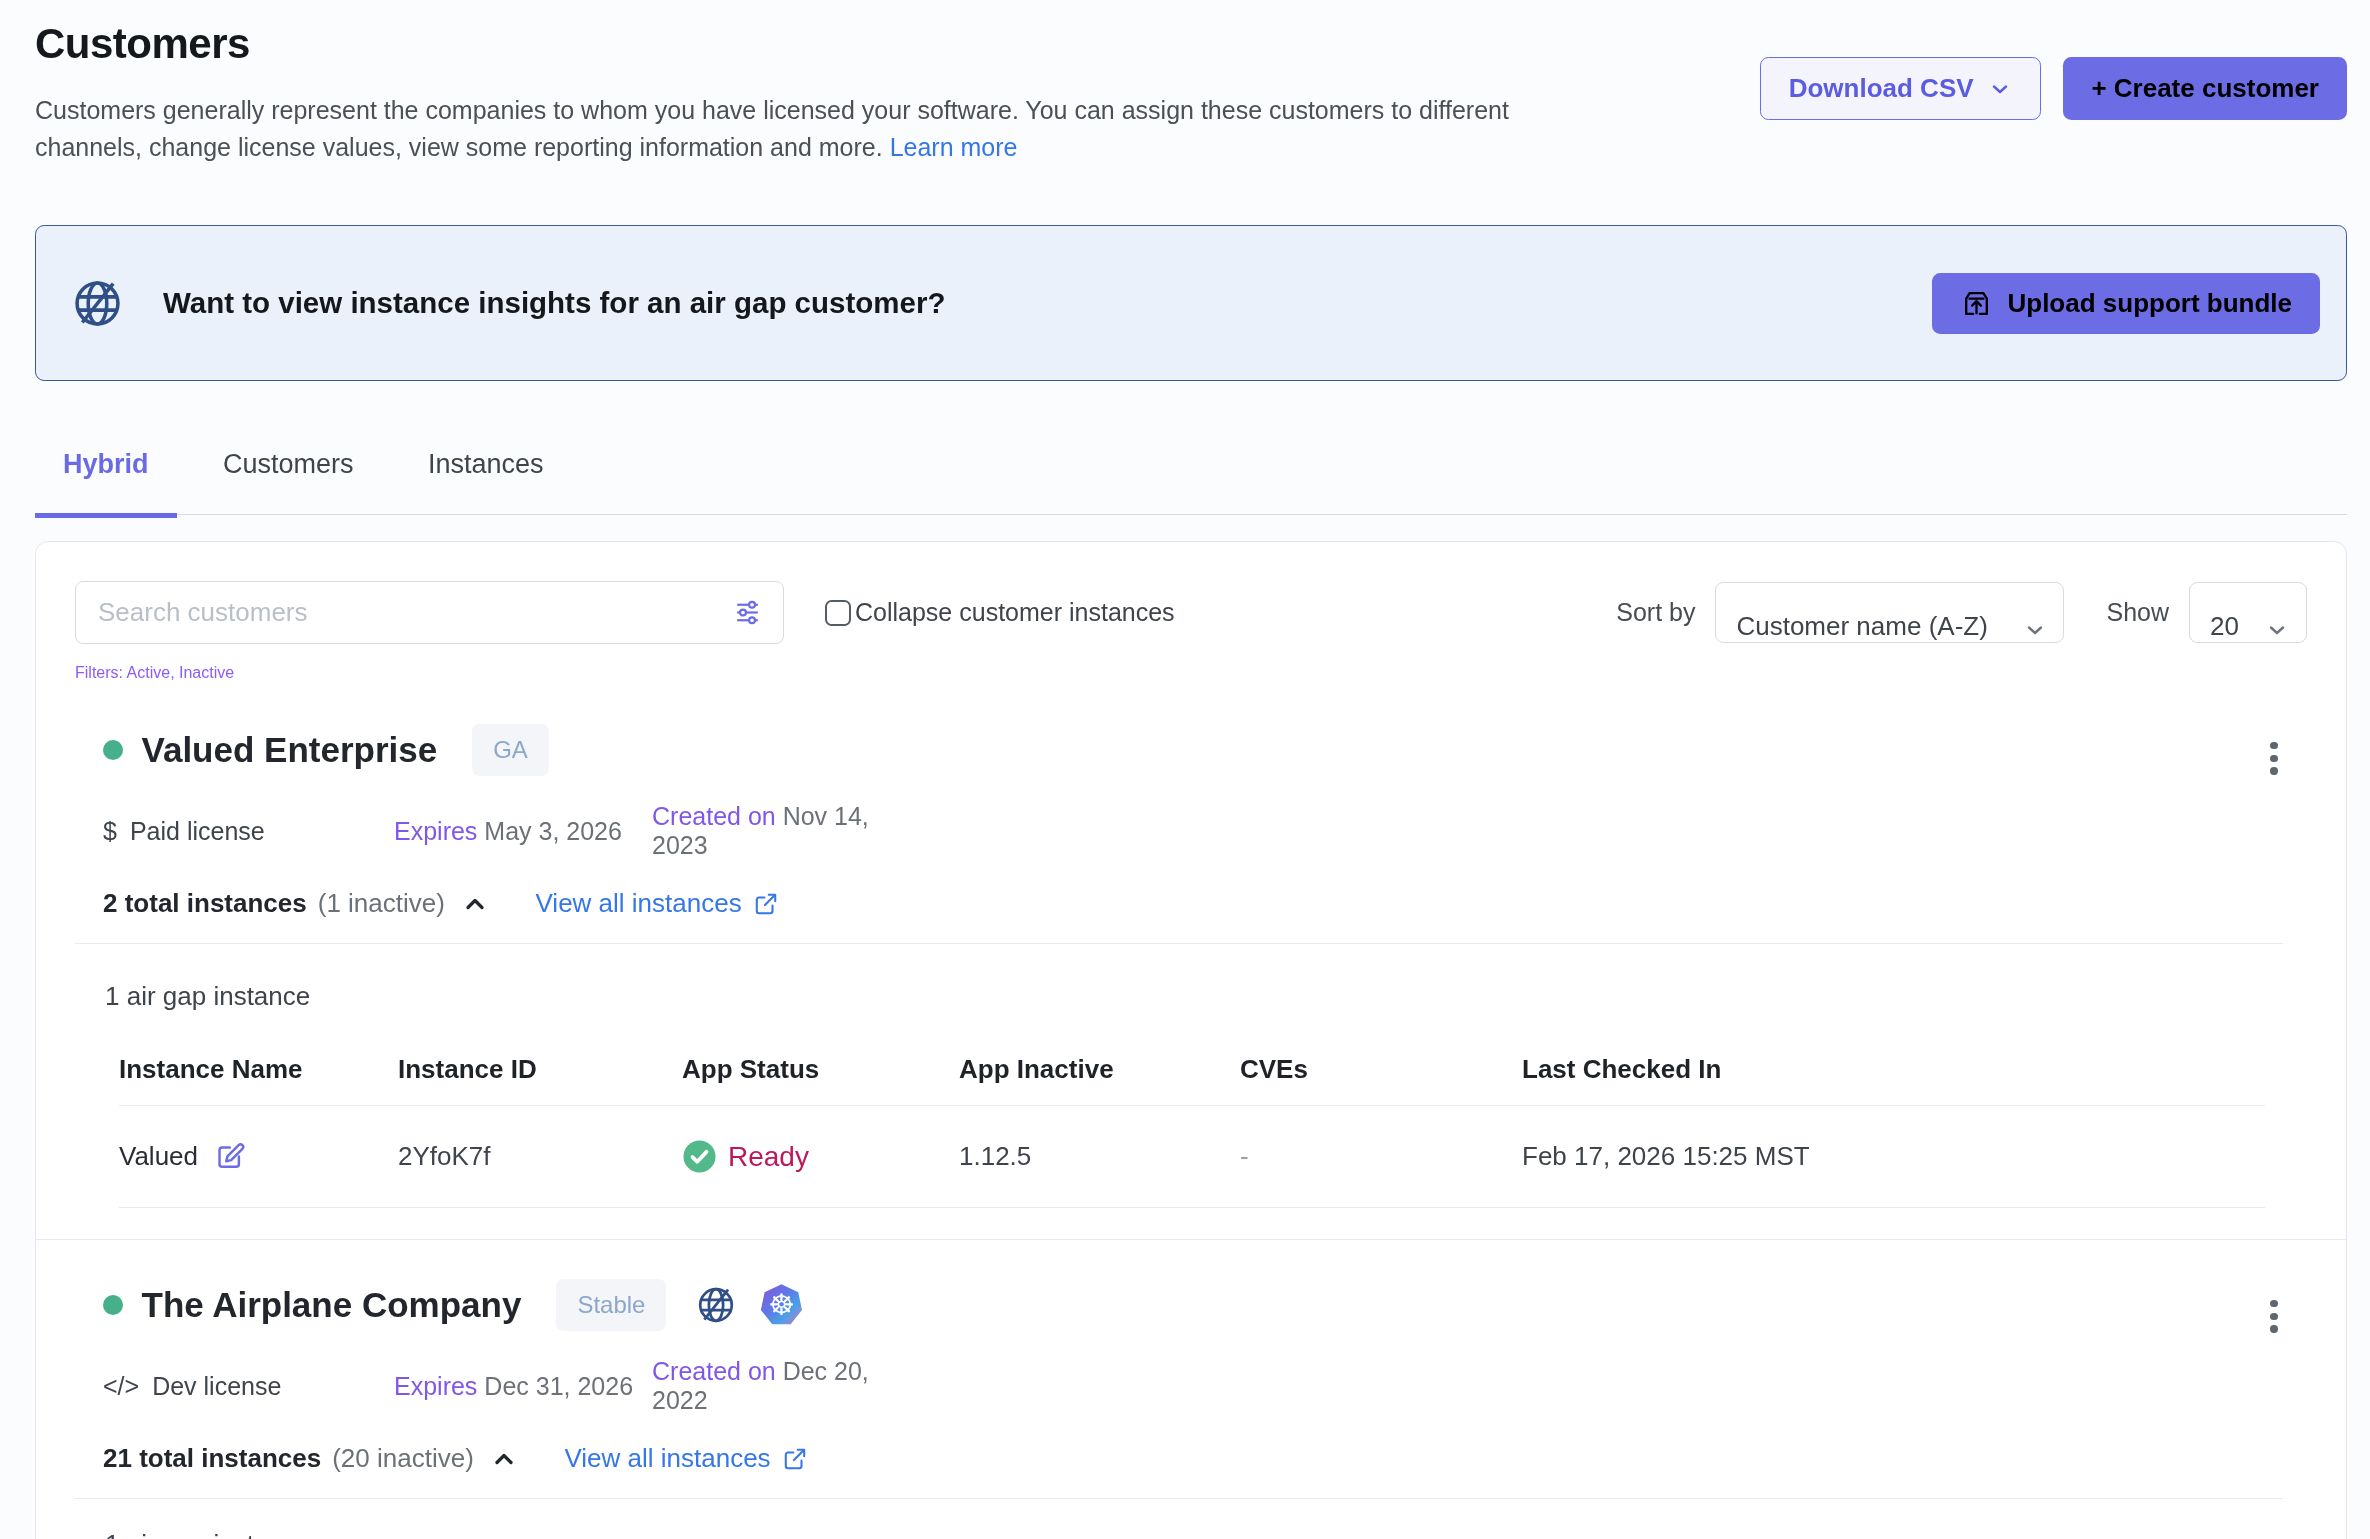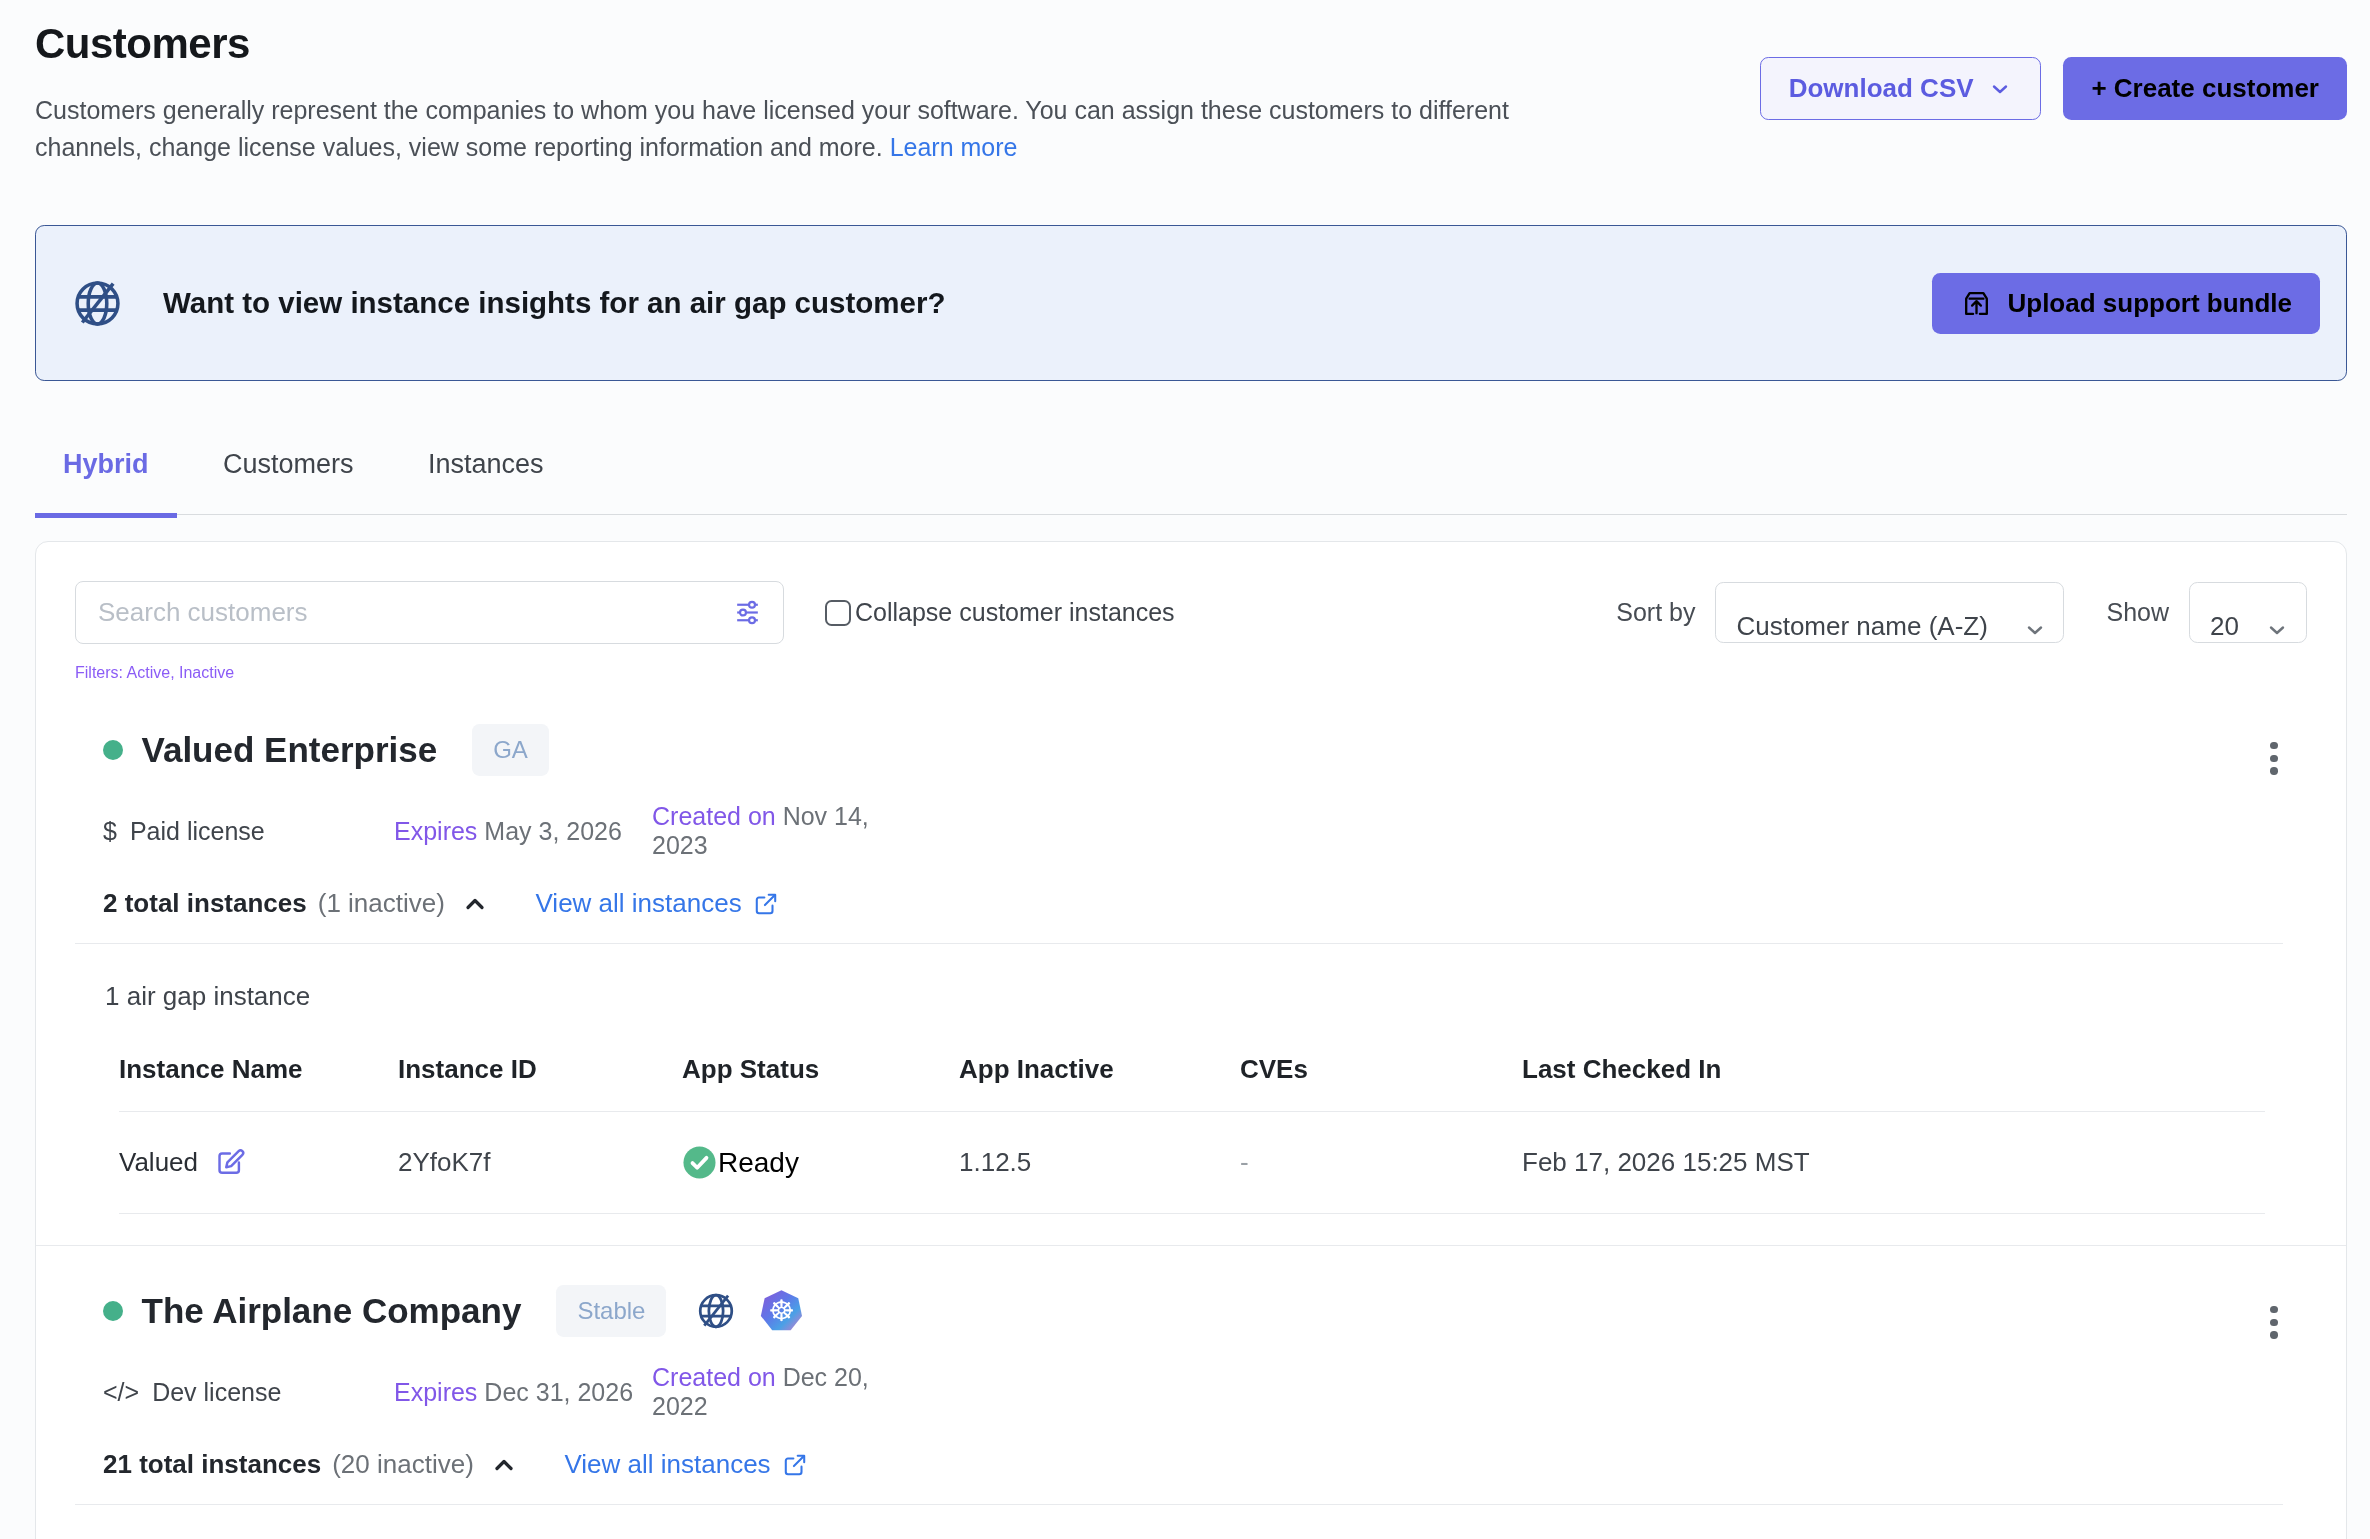--- a/index.html
+++ b/index.html
@@ -91,25 +91,25 @@
   .chev-up { width: 28px; height: 28px; color: #23272d; margin-left: 16.6px; cursor: pointer; }
   .view-all { display: flex; align-items: center; gap: 11px; margin-left: 46px;
               font-size: 26px; color: #3576e8; cursor: pointer; }
   .ext-ic { width: 26px; height: 26px; }
 
   .divider { border-top: 1.8px solid #e8eaed; margin-top: 24px; width: calc(100% - 24px); }
   .airgap-note { margin: 37px 0 0 30px; font-size: 26px; color: #3f444b; }
 
   .itable { margin: 42px 42px 0 44px; }
   .t-head, .t-row { display: grid; grid-template-columns: 279px 284px 277px 281px 282px 1fr; align-items: center; }
-  .t-head { font-size: 26px; font-weight: 700; color: #1f2328; padding-bottom: 26px; border-bottom: 1.8px solid #e8eaed; }
+  .t-head { font-size: 26px; font-weight: 700; color: #1f2328; padding-bottom: 20px; border-bottom: 1.8px solid #e8eaed; }
   .t-row { font-size: 26px; color: #3f444b; padding: 33px 0; border-bottom: 1.8px solid #e8eaed; }
   .cell-name { display: flex; align-items: center; gap: 16.6px; color: #2a2e34; }
   .edit-ic { width: 31px; height: 31px; color: #6c6ce5; cursor: pointer; }
-  .cell-status { display: flex; align-items: center; gap: 1px; color: #000000; font-size: 28px; }
+  .cell-status { display: flex; align-items: center; gap: 11px; color: #be185d; font-size: 28px; }
   .check-ic { width: 35px; height: 35px; }
   .cell-dash { color: #9aa0a6; }
 
   .section-sep { border-top: 1.8px solid #e8eaed; margin: 31px -39px 0; }
 
   .c2 .customer { padding-top: 39px; }
   .c2 .airgap-note { margin-top: 29.5px; }
 </style>
 </head>
 <body>

